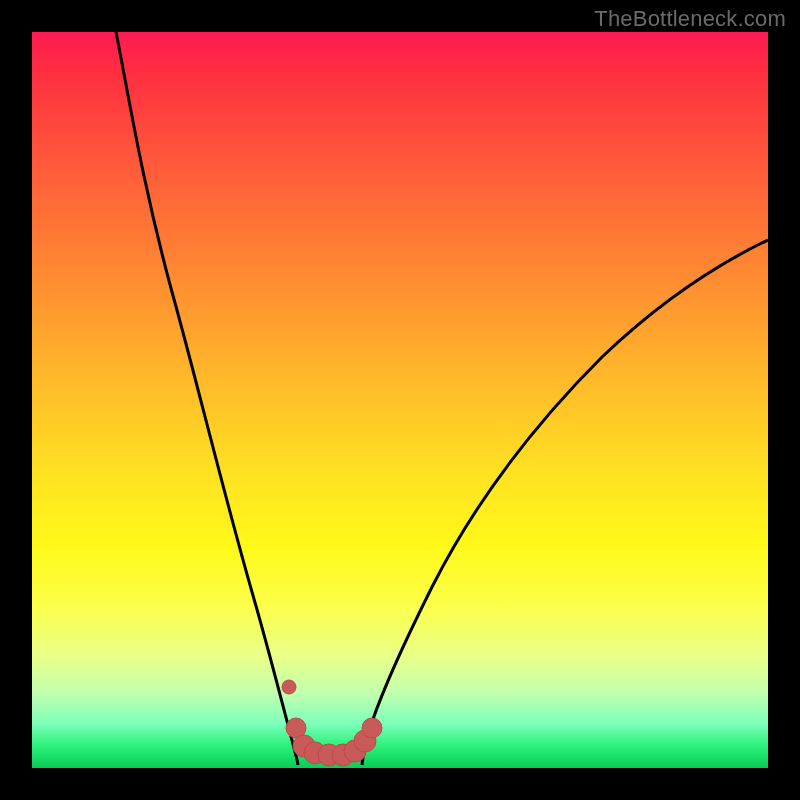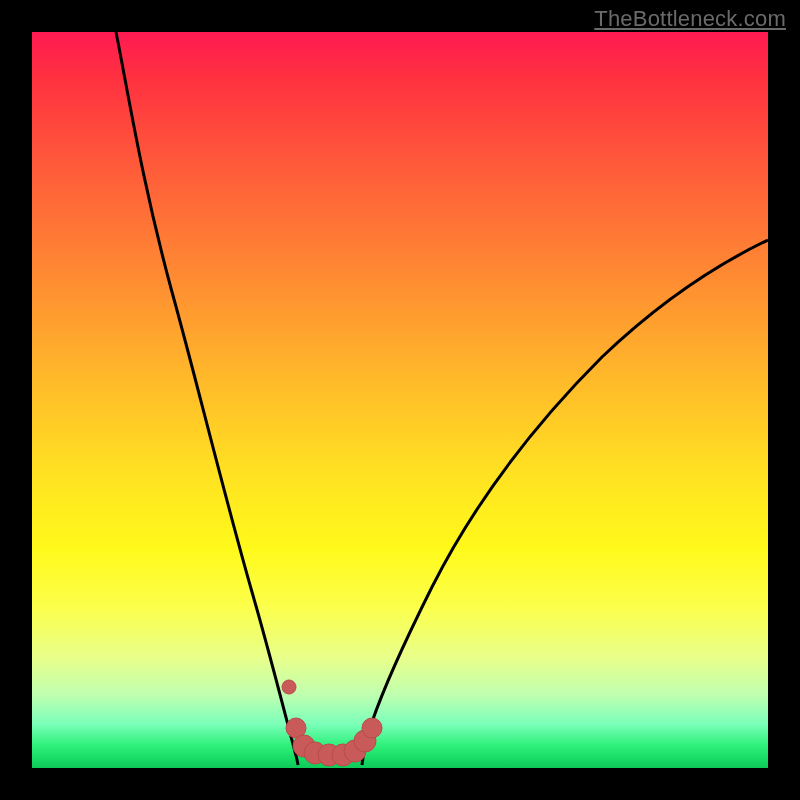--- a/index.html
+++ b/index.html
@@ -44,21 +44,20 @@
     inset: 0;
   }
   .watermark {
     position: absolute;
     top: 6px;
     right: 14px;
     color: #6a6a6a;
     font-size: 22px;
     letter-spacing: 0.2px;
     user-select: none;
-    text-decoration: underline;
   }
 </style>
 </head>
 <body>
 
 <div class="watermark">TheBottleneck.com</div>
 
 <div class="frame">
   <div class="gradient"></div>
   <svg class="curves" viewBox="0 0 736 736" preserveAspectRatio="none">

